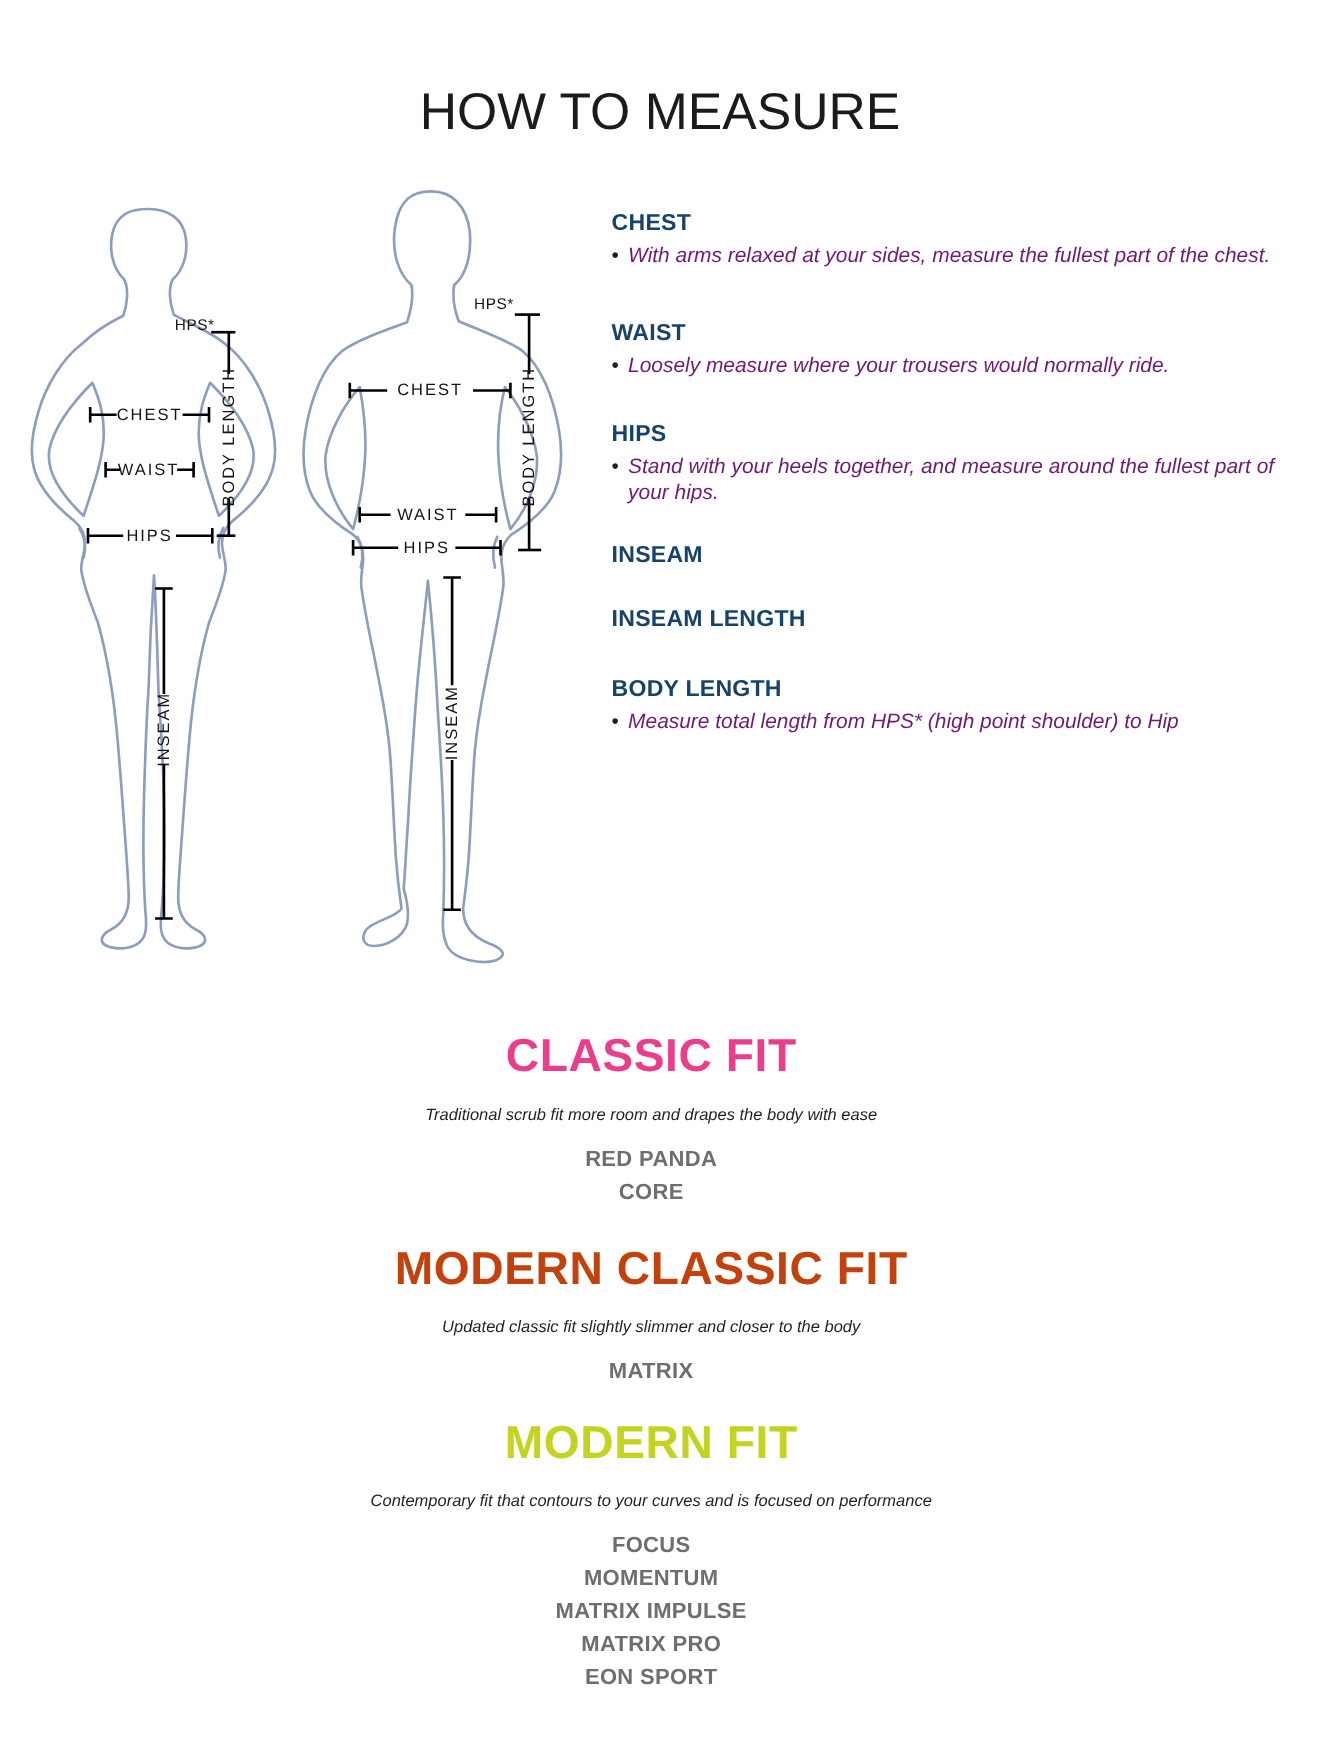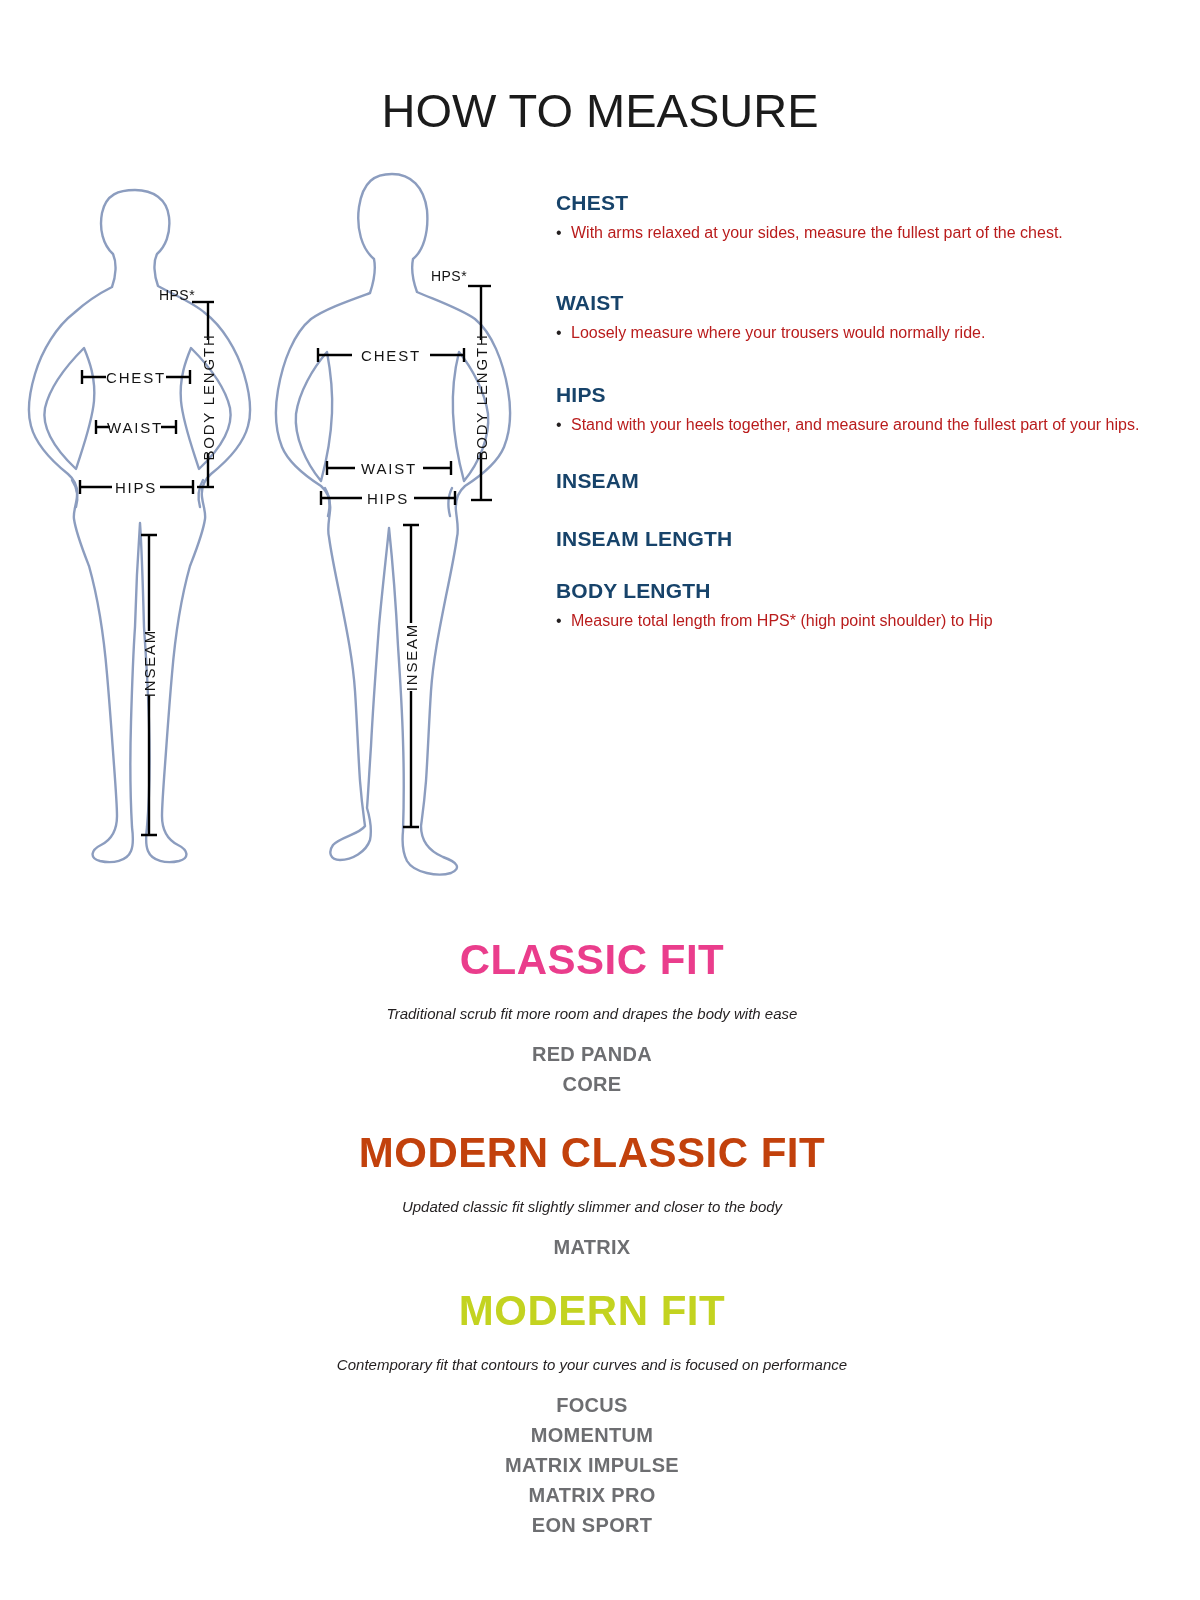--- a/index.html
+++ b/index.html
@@ -2,52 +2,52 @@
 <html><head>
 <meta charset="utf-8">
 <style>
   html,body{margin:0;padding:0;}
   body{
     width:1200px;height:1600px;position:relative;background:#ffffff;
     font-family:"Liberation Sans", sans-serif;color:#231f20;overflow:hidden;
   }
   
   #page-title{
-    position:absolute;top:56px;left:0;width:100%;text-align:center;
+    position:absolute;top:46px;left:0;width:100%;text-align:center;
     font-size:47px;font-weight:400;color:#1b1b1b;letter-spacing:0px;line-height:1;
   }
   
   #diagram{position:absolute;left:0;top:150px;width:540px;height:740px;}
   #diagram svg{position:absolute;left:0;top:0;}
   .fig-label{
     position:absolute;font-size:15px;letter-spacing:1.8px;color:#141414;
     white-space:nowrap;transform:translate(-50%,-50%);line-height:1;
   }
   .fig-label.rot{transform:translate(-50%,-50%) rotate(-90deg);}
   .fig-label.hps{font-size:14px;letter-spacing:0.5px;}
   
   #measure-col{position:absolute;left:556px;top:190px;width:624px;}
   .m-section h3{
     margin:0 0 5px 0;font-size:21px;line-height:26px;font-weight:bold;
     color:#17436a;letter-spacing:0.2px;
   }
   .m-section ul{margin:0;padding:0;list-style:none;}
   .m-section li{
-    position:relative;padding-left:15px;font-size:16px;
-    line-height:24px;color:#b91c1c;
+    position:relative;padding-left:15px;font-style:italic;font-size:19px;
+    line-height:24px;color:#701a75;
   }
   .m-section li + li{margin-top:11px;}
   .m-section li::before{
     content:"•";position:absolute;left:0;top:0;font-style:normal;color:#231f20;
   }
   .m-section.s1{margin-bottom:45px;}
   .m-section.s2{margin-bottom:37px;}
   .m-section.s3{margin-bottom:31px;}
   .m-section.s4{margin-bottom:32px;}
-  .m-section.s5{margin-bottom:26px;}
+  .m-section.s5{margin-bottom:38px;}
   
   #fits{position:absolute;top:941px;left:0;width:1184px;text-align:center;}
   .fit-block{margin:0 0 35px 0;}
   .fit-block.b2{margin-bottom:30px;}
   .fit-name{
     margin:0;font-size:42px;line-height:38px;font-weight:bold;letter-spacing:0.5px;
   }
   .fit-tagline{
     margin-top:22px;font-size:15px;line-height:26px;font-style:italic;color:#231f20;
   }

